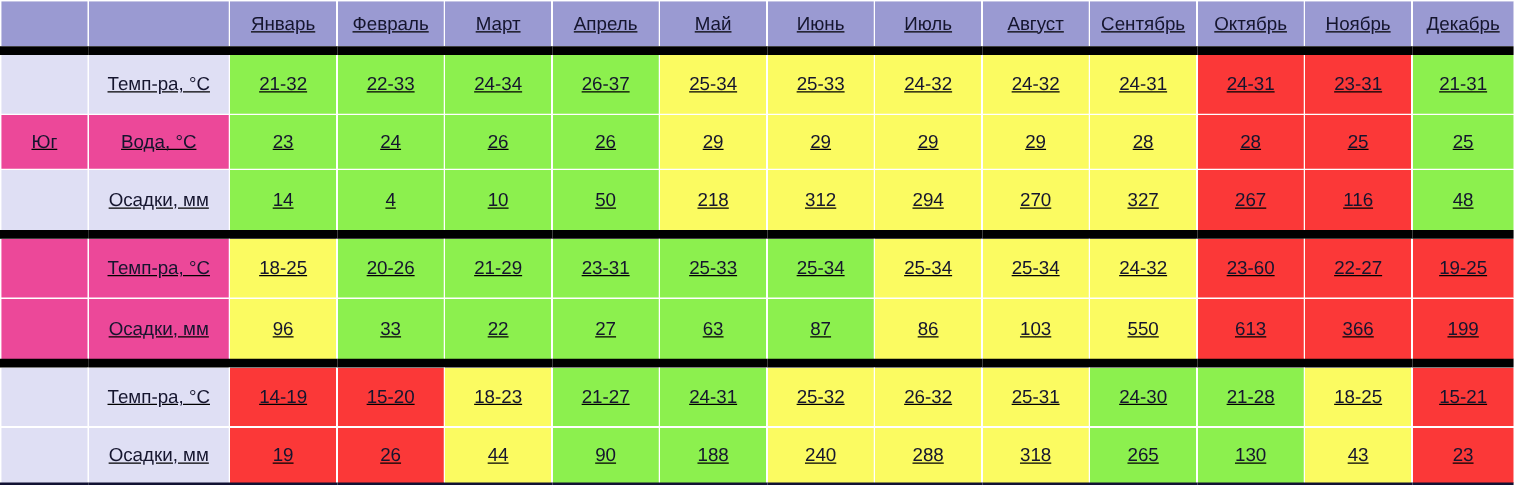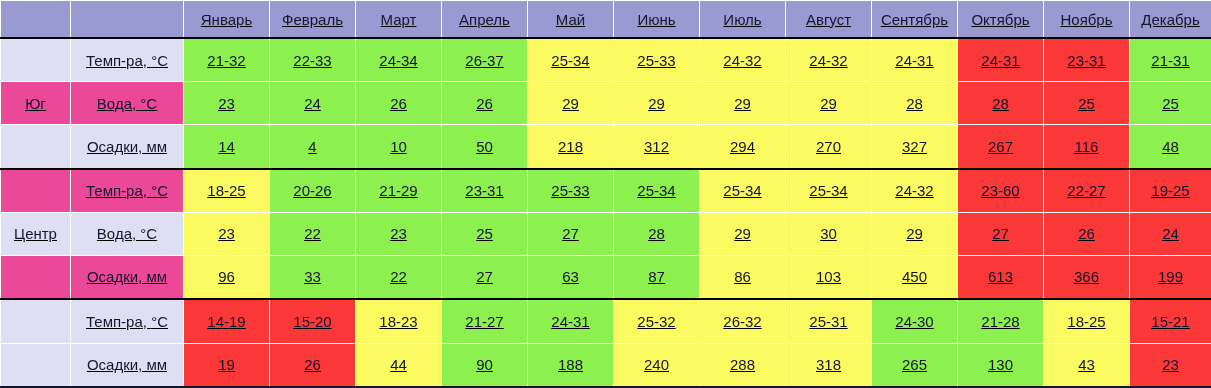--- a/index.html
+++ b/index.html
@@ -82,21 +82,21 @@
   td.v {
     border: 1px solid #ffffff;
   }
   td.c-green  { background: #8cf04e; margin-left: 36px; }
   td.c-yellow { background: #fbfb61; }
   td.c-red    { background: #fb3838; }
 
   
   tr.group-start > td,
   tr.group-start > th {
-    border-top: 2px solid #000000;
+    border-top: 7px solid #000000;
   }
   tr.last-row > td {
     border-bottom: 2px solid #121233;
   }
 
   
   col.col-region { width: 70px; }
   col.col-metric { width: 113px; }
   col.col-month  { width: 86px; }
   col.col-month-last { width: 82px; }
@@ -201,47 +201,31 @@
           <td class="v c-green">25-33</td>
           <td class="v c-green">25-34</td>
           <td class="v c-yellow">25-34</td>
           <td class="v c-yellow">25-34</td>
           <td class="v c-yellow">24-32</td>
           <td class="v c-red">23-60</td>
           <td class="v c-red">22-27</td>
           <td class="v c-red">19-25</td>
         </tr>
         <tr>
-          <td class="region-cell band-lav">Центр</td>
-          <td class="metric-cell band-lav">Вода, °C</td>
-          <td class="v c-yellow">23</td>
-          <td class="v c-green">22</td>
-          <td class="v c-green">23</td>
-          <td class="v c-green">25</td>
-          <td class="v c-green">27</td>
-          <td class="v c-green">28</td>
-          <td class="v c-yellow">29</td>
-          <td class="v c-yellow">30</td>
-          <td class="v c-yellow">29</td>
-          <td class="v c-red">27</td>
-          <td class="v c-red">26</td>
-          <td class="v c-red">24</td>
-        </tr>
-        <tr>
           <td class="region-cell band-white"></td>
           <td class="metric-cell band-white">Осадки, мм</td>
           <td class="v c-yellow">96</td>
           <td class="v c-green">33</td>
           <td class="v c-green">22</td>
           <td class="v c-green">27</td>
           <td class="v c-green">63</td>
           <td class="v c-green">87</td>
           <td class="v c-yellow">86</td>
           <td class="v c-yellow">103</td>
-          <td class="v c-yellow">450</td>
+          <td class="v c-yellow">550</td>
           <td class="v c-red">613</td>
           <td class="v c-red">366</td>
           <td class="v c-red">199</td>
         </tr>
         <tr class="group-start">
           <td class="region-cell band-lav"></td>
           <td class="metric-cell band-lav">Темп-ра, °C</td>
           <td class="v c-red">14-19</td>
           <td class="v c-red">15-20</td>
           <td class="v c-yellow">18-23</td>

